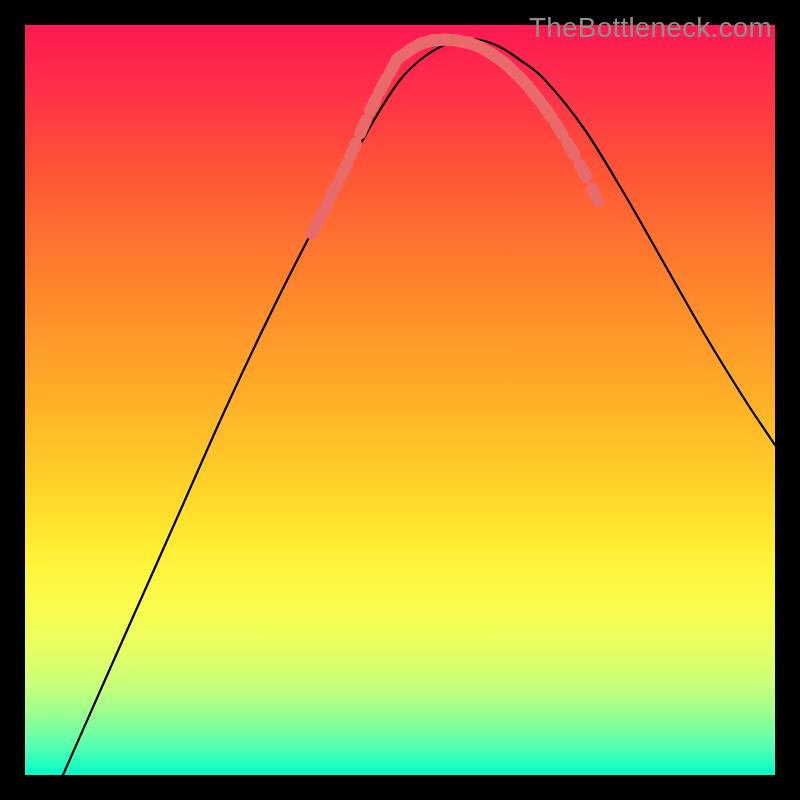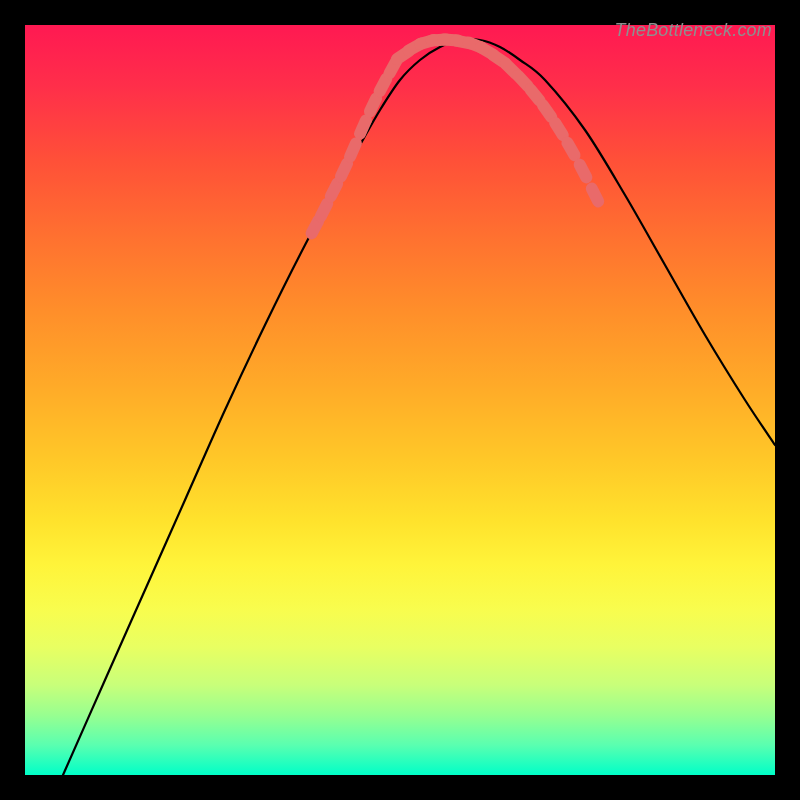--- a/index.html
+++ b/index.html
@@ -29,27 +29,26 @@
       #f8fd4e 78%,
       #e8ff62 83%,
       #c8ff7a 88%,
       #98ff90 92%,
       #5affb0 96%,
       #00ffc8 100%
     );
   }
   .watermark {
     position: absolute;
-    top: 20px;
+    top: 12px;
     right: 28px;
     font-family: Arial, Helvetica, sans-serif;
-    font-size: 18px;
+    font-size: 28px;
     color: #8f8f8f;
     letter-spacing: 0.2px;
-    font-style: italic;
   }
   svg.curve {
     position: absolute;
     left: 0; top: 0;
     width: 750px; height: 750px;
     overflow: visible;
   }
 </style>
 </head>
 <body>

